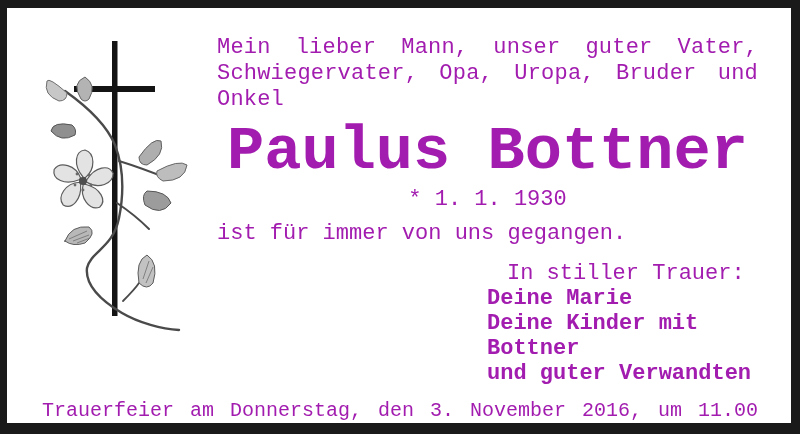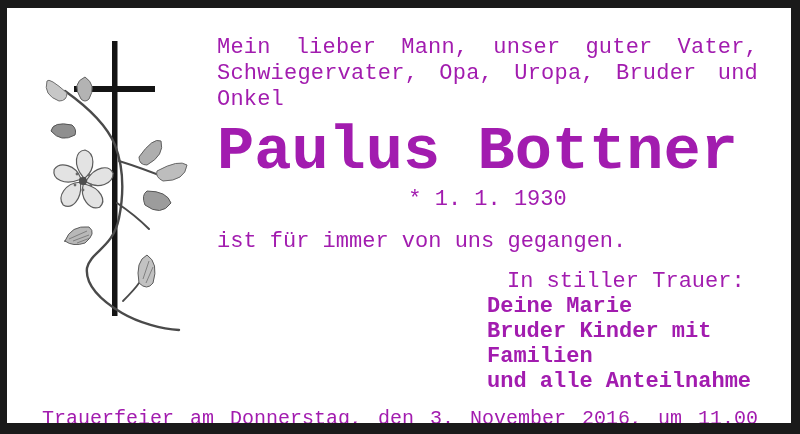--- a/index.html
+++ b/index.html
@@ -37,36 +37,36 @@
     line-height: 26px;
     text-align: justify;
     letter-spacing: 0.2px;
   }
 
   .name {
     margin-top: 8px;
     font-size: 62px;
     line-height: 62px;
     font-weight: bold;
-    text-align: left;
+    text-align: center;
     white-space: nowrap;
     letter-spacing: 0px;
   }
 
   .dates {
     margin-top: 4px;
     display: flex;
     justify-content: center;
     gap: 67px;
     font-size: 22px;
     line-height: 26px;
   }
 
   .gone {
-    margin-top: 16px;
+    margin-top: 8px;
     font-size: 22px;
     line-height: 26px;
   }
 
   .mourners {
     margin: 14px 0 0 270px;
     font-size: 22px;
     line-height: 25px;
   }
   .mourners .label { font-weight: normal; margin-left: 20px; }
@@ -146,21 +146,21 @@
 
       <div class="dates">
         <span>* 1. 1. 1930</span>
       </div>
 
       <p class="gone">ist für immer von uns gegangen.</p>
 
       <div class="mourners">
         <div class="label">In stiller Trauer:</div>
         <div class="bold-line">Deine Marie</div>
-        <div class="bold-line">Bruder Kinder mit Familien</div>
-        <div class="bold-line">und alle Anteilnahme</div>
+        <div class="bold-line">Deine Kinder mit Bottner</div>
+        <div class="bold-line">und guter Verwandten</div>
       </div>
     </div>
 
     <p class="funeral">Trauerfeier am Donnerstag, den 3. November 2016, um 11.00 Uhr in der evang. Stephanuskirche in Nürnberg-Gebersdorf. – Für zugedachte Anteilnahme herzlichen Dank.</p>
 
   </div>
 </div>
 
 </body></html>

